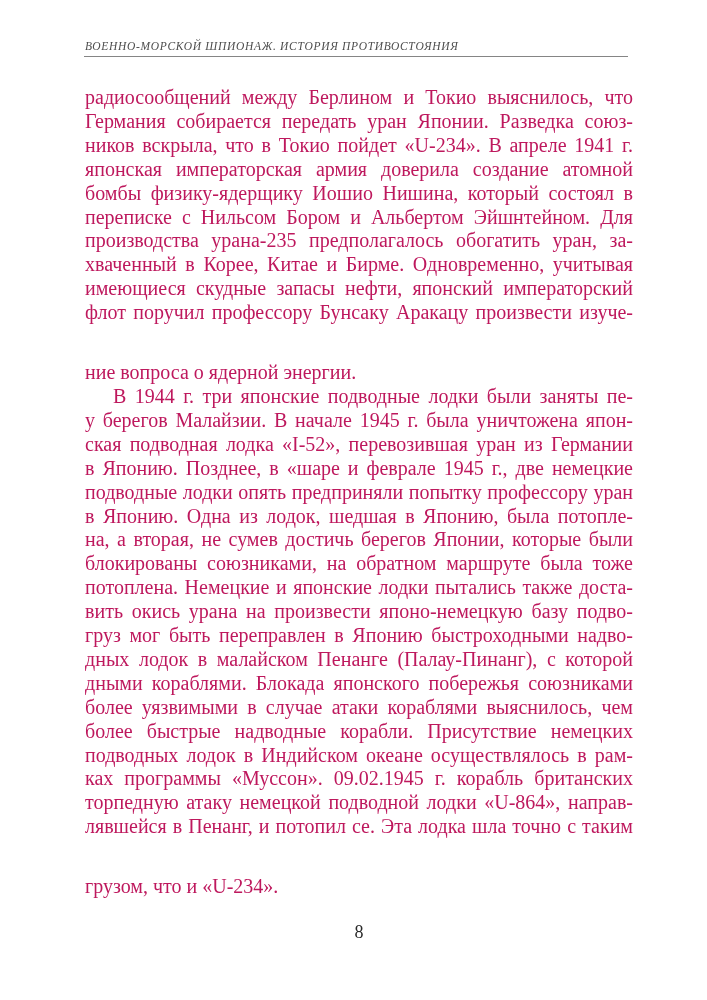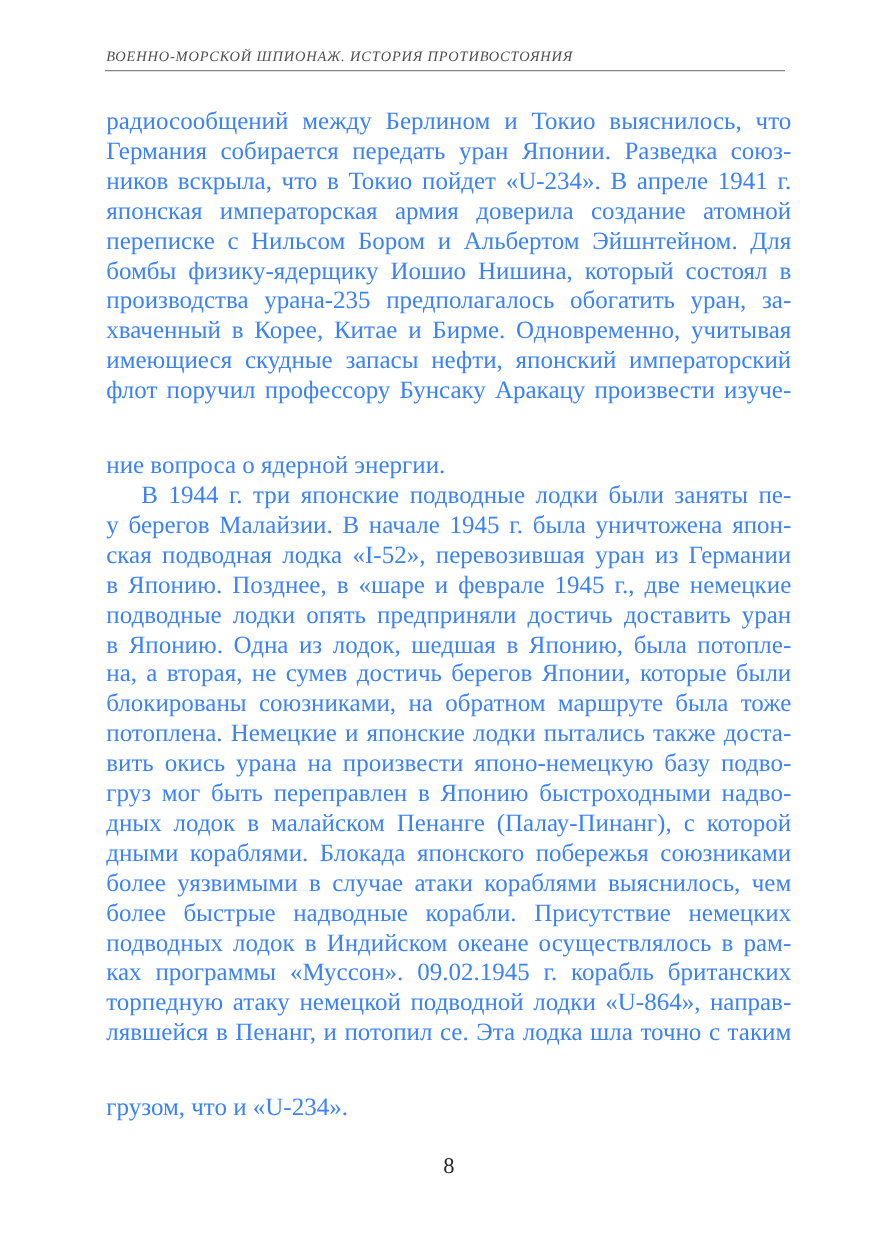--- a/index.html
+++ b/index.html
@@ -34,21 +34,21 @@
     height: 1px;
     background: #858585;
   }
   .body-text {
     position: absolute;
     left: 85px;
     top: 86px;
     width: 548px;
     font-size: 20px;
     line-height: 23.9px;
-    color: #3b82f6;
+    color: #be185d;
   }
   .line {
     text-align: justify;
     text-align-last: justify;
   }
   .line.para-end {
     text-align-last: left;
     margin-top: 36px;
   }
   .line.indent {
@@ -73,32 +73,32 @@
     <span>ВОЕННО-МОРСКОЙ ШПИОНАЖ. ИСТОРИЯ ПРОТИВОСТОЯНИЯ</span>
   </div>
 
   <div class="header-rule"></div>
 
   <div class="body-text">
       <div class="line">радиосообщений между Берлином и Токио выяснилось, что</div>
       <div class="line">Германия собирается передать уран Японии. Разведка союз-</div>
       <div class="line">ников вскрыла, что в Токио пойдет «U-234». В апреле 1941 г.</div>
       <div class="line">японская императорская армия доверила создание атомной</div>
+      <div class="line">бомбы физику-ядерщику Иошио Нишина, который состоял в</div>
       <div class="line">переписке с Нильсом Бором и Альбертом Эйшнтейном. Для</div>
-      <div class="line">бомбы физику-ядерщику Иошио Нишина, который состоял в</div>
       <div class="line">производства урана-235 предполагалось обогатить уран, за-</div>
       <div class="line">хваченный в Корее, Китае и Бирме. Одновременно, учитывая</div>
       <div class="line">имеющиеся скудные запасы нефти, японский императорский</div>
       <div class="line">флот поручил профессору Бунсаку Аракацу произвести изуче-</div>
       <div class="line para-end">ние вопроса о ядерной энергии.</div>
       <div class="line indent">В 1944 г. три японские подводные лодки были заняты пе-</div>
       <div class="line">у берегов Малайзии. В начале 1945 г. была уничтожена япон-</div>
       <div class="line">ская подводная лодка «I-52», перевозившая уран из Германии</div>
       <div class="line">в Японию. Позднее, в «шаре и феврале 1945 г., две немецкие</div>
-      <div class="line">подводные лодки опять предприняли достичь доставить уран</div>
+      <div class="line">подводные лодки опять предприняли попытку профессору уран</div>
       <div class="line">в Японию. Одна из лодок, шедшая в Японию, была потопле-</div>
       <div class="line">на, а вторая, не сумев достичь берегов Японии, которые были</div>
       <div class="line">блокированы союзниками, на обратном маршруте была тоже</div>
       <div class="line">потоплена. Немецкие и японские лодки пытались также доста-</div>
       <div class="line">вить окись урана на произвести японо-немецкую базу подво-</div>
       <div class="line">груз мог быть переправлен в Японию быстроходными надво-</div>
       <div class="line">дных лодок в малайском Пенанге (Палау-Пинанг), с которой</div>
       <div class="line">дными кораблями. Блокада японского побережья союзниками</div>
       <div class="line">более уязвимыми в случае атаки кораблями выяснилось, чем</div>
       <div class="line">более быстрые надводные корабли. Присутствие немецких</div>

